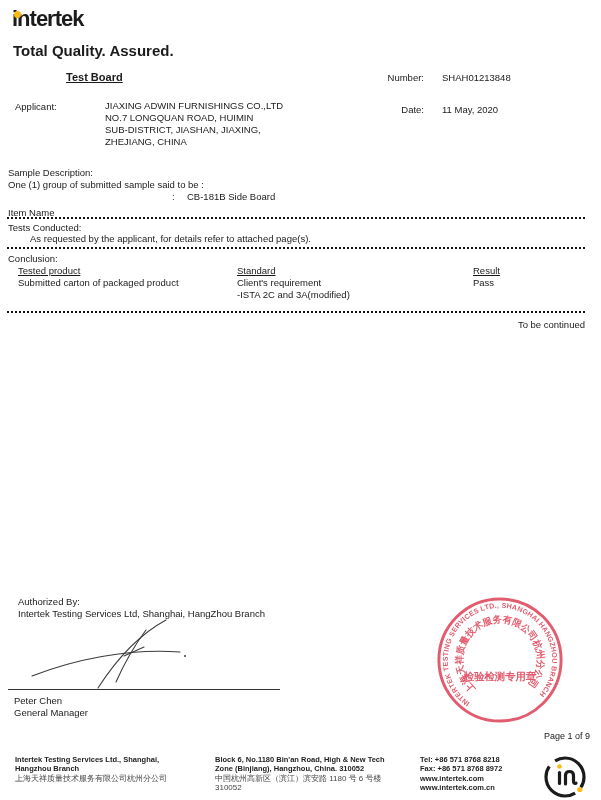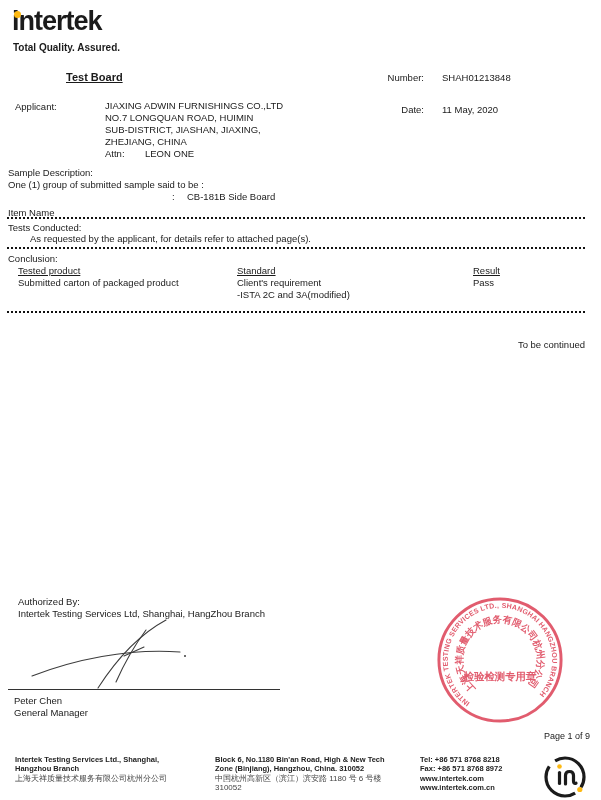--- a/index.html
+++ b/index.html
@@ -5,23 +5,23 @@
   html,body{margin:0;padding:0;background:#888;}
   .page{
     position:relative;width:601px;height:800px;background:#ffffff;
     font-family:"Liberation Sans","DejaVu Sans",sans-serif;
     color:#1a1a1a;font-size:9.5px;overflow:hidden;margin:0 auto;
   }
   .abs{position:absolute;white-space:nowrap;}
   .b{font-weight:bold;}
   .u{text-decoration:underline;}
   .dotline{position:absolute;height:0;border-top:2px dotted #111;}
-  .wordmark{font-size:27px;font-weight:bold;letter-spacing:-1px;color:#1b1b1b;}
+  .wordmark{font-size:22px;font-weight:bold;letter-spacing:-1px;color:#1b1b1b;}
   .idot{position:absolute;width:7px;height:7px;border-radius:50%;background:#fdb913;}
-  .tagline{font-size:10px;font-weight:bold;color:#1b1b1b;}
+  .tagline{font-size:15px;font-weight:bold;color:#1b1b1b;}
   .title{font-size:11px;}
   .addr{line-height:12px;}
   .attnrow{display:flex;}
   .attnrow .al{width:40px;}
   .foot{font-size:7.5px;line-height:9.3px;color:#222;}
   .foot .cn{font-size:8px;font-weight:normal;color:#454545;}
   .sigline{position:absolute;border-top:1px solid #333;height:0;}
 </style>
 </head>
 <body>
@@ -37,24 +37,20 @@
   <div class="abs" style="left:442px;top:72px;">SHAH01213848</div>
   <div class="abs" style="left:340px;top:104px;width:84px;text-align:right;">Date:</div>
   <div class="abs" style="left:442px;top:104px;">11 May, 2020</div>
 
   <div class="abs" style="left:15px;top:101px;">Applicant:</div>
   <div class="abs addr" style="left:105px;top:100px;">
     <div>JIAXING ADWIN FURNISHINGS CO.,LTD</div>
     <div>NO.7 LONGQUAN ROAD, HUIMIN</div>
     <div>SUB-DISTRICT, JIASHAN, JIAXING,</div>
     <div>ZHEJIANG, CHINA</div>
-    <div class="attnrow">
-      <span class="al">Attn:</span>
-      <span>LEON ONE</span>
-    </div>
   </div>
 
   <div class="abs" style="left:8px;top:167px;">Sample Description:</div>
   <div class="abs" style="left:8px;top:179px;">One (1) group of submitted sample said to be :</div>
   <div class="abs" style="left:8px;top:207px;">Item Name</div>
   <div class="abs" style="left:172px;top:191px;">:</div>
   <div class="abs" style="left:187px;top:191px;">CB-181B Side Board</div>
 
   <div class="dotline" style="left:7px;top:217px;width:578px;"></div>
 
@@ -67,21 +63,21 @@
   <div class="abs u" style="left:18px;top:265px;">Tested product</div>
   <div class="abs u" style="left:237px;top:265px;">Standard</div>
   <div class="abs u" style="left:473px;top:265px;">Result</div>
   <div class="abs" style="left:18px;top:277px;">Submitted carton of packaged product</div>
   <div class="abs" style="left:237px;top:277px;">Client's requirement</div>
   <div class="abs" style="left:237px;top:289px;">-ISTA 2C and 3A(modified)</div>
   <div class="abs" style="left:473px;top:277px;">Pass</div>
 
   <div class="dotline" style="left:7px;top:311px;width:578px;"></div>
 
-  <div class="abs" style="left:400px;top:319px;width:185px;text-align:right;margin-top:20px;">To be continued</div>
+  <div class="abs" style="left:400px;top:319px;width:185px;text-align:right;">To be continued</div>
 
   <div class="abs" style="left:18px;top:596px;">Authorized By:</div>
   <div class="abs" style="left:18px;top:608px;">Intertek Testing Services Ltd, Shanghai, HangZhou Branch</div>
 
   <svg class="abs" style="left:28px;top:612px;" width="170" height="78" viewBox="0 0 170 78">
     <g fill="none" stroke="#3c3c3c" stroke-width="1.1" stroke-linecap="round">
       <path d="M 4 64 C 45 48 100 36 152 40"></path>
       <path d="M 70 76 C 88 48 112 22 138 8"></path>
       <path d="M 88 70 C 96 52 106 34 118 18"></path>
       <path d="M 96 44 L 116 35"></path>

